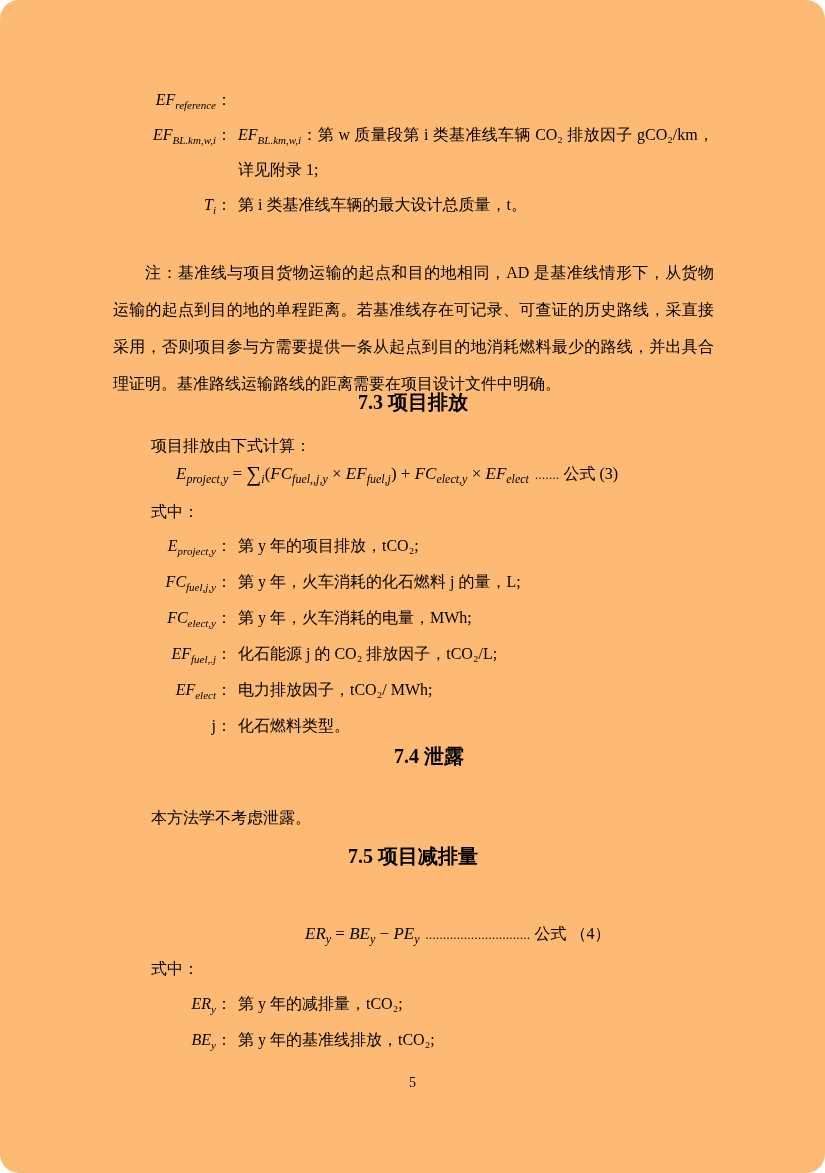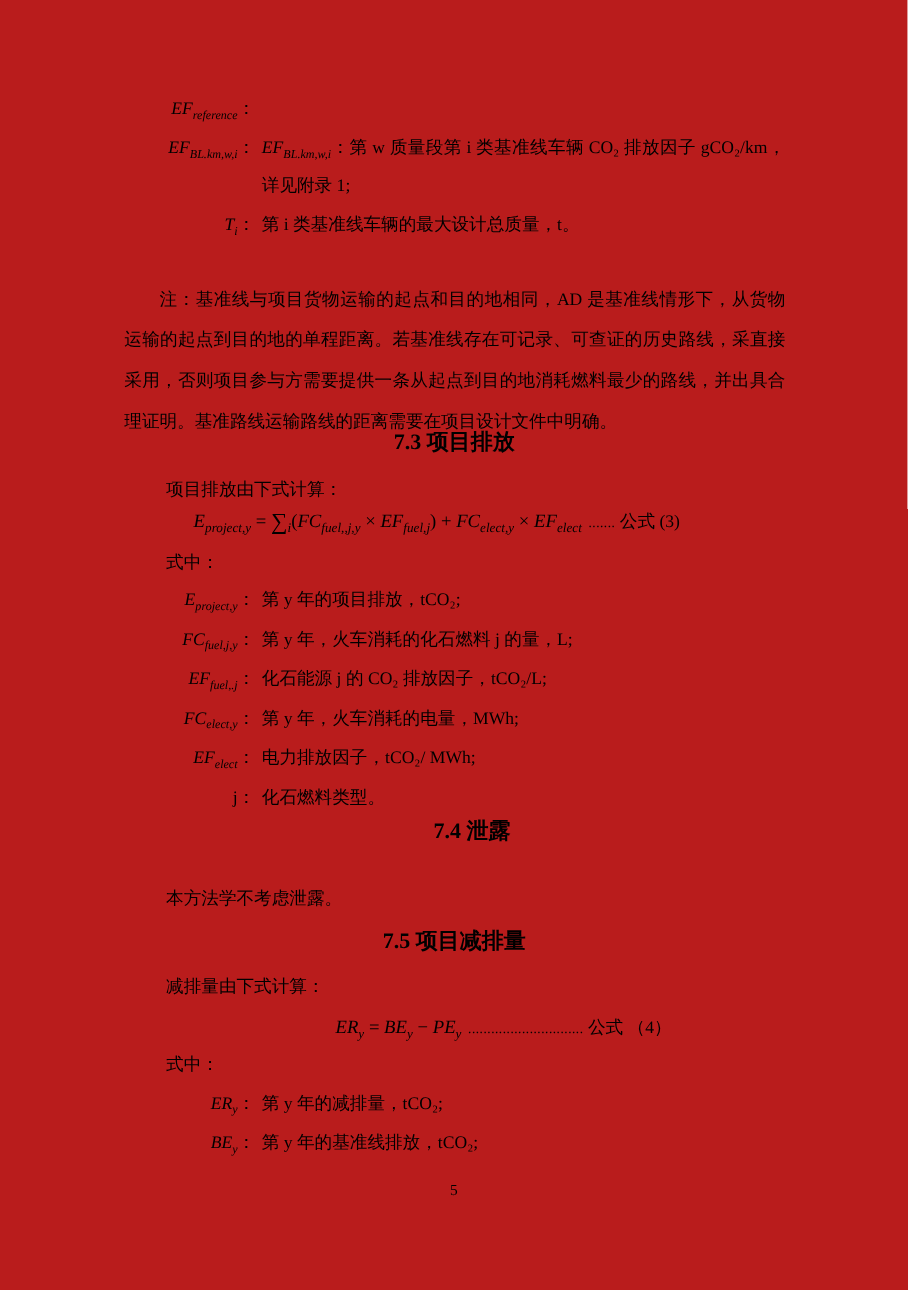--- a/index.html
+++ b/index.html
@@ -1,24 +1,25 @@
 <!DOCTYPE html>
 <html><head>
 <meta charset="utf-8">
 <style>
   html, body { margin: 0; padding: 0; background: #ffffff; }
   .page {
     position: relative;
     width: 825px;
     height: 1173px;
-    background: #b91c1c;
+    background: #fdba74;
     color: #000000;
     font-family: "Liberation Serif", "DejaVu Serif", serif;
     font-size: 16px;
     overflow: hidden;
+    border-radius: 19px;
   }
   .block { position: absolute; }
 
   
   .defs { left: 113px; width: 601px; }
   .def-row { display: flex; align-items: flex-start; line-height: 35px; }
   .defs-73 .def-row, .defs-75 .def-row { line-height: 36px; }
   .def-label { flex: none; width: 119px; text-align: right; white-space: nowrap; }
   .def-desc { flex: 1; margin-left: 6px; text-align: justify; }
 
@@ -101,44 +102,43 @@
   <div class="block defs defs-73">
       <div class="def-row">
         <div class="def-label"><span class="mi">E</span><sub class="ms">project,y</sub><span>：</span></div>
         <div class="def-desc"><span>第 y 年的项目排放，tCO₂;</span></div>
       </div>
       <div class="def-row">
         <div class="def-label"><span class="mi">FC</span><sub class="ms">fuel,j,y</sub><span>：</span></div>
         <div class="def-desc"><span>第 y 年，火车消耗的化石燃料 j 的量，L;</span></div>
       </div>
       <div class="def-row">
+        <div class="def-label"><span class="mi">FC</span><sub class="ms">elect,y</sub><span>：</span></div>
+        <div class="def-desc"><span>第 y 年，火车消耗的电量，MWh;</span></div>
+      </div>
+      <div class="def-row">
         <div class="def-label"><span class="mi">EF</span><sub class="ms">fuel,.j</sub><span>：</span></div>
         <div class="def-desc"><span>化石能源 j 的 CO₂ 排放因子，tCO₂/L;</span></div>
-      </div>
-      <div class="def-row">
-        <div class="def-label"><span class="mi">FC</span><sub class="ms">elect,y</sub><span>：</span></div>
-        <div class="def-desc"><span>第 y 年，火车消耗的电量，MWh;</span></div>
       </div>
       <div class="def-row">
         <div class="def-label"><span class="mi">EF</span><sub class="ms">elect</sub><span>：</span></div>
         <div class="def-desc"><span>电力排放因子，tCO₂/ MWh;</span></div>
       </div>
       <div class="def-row">
         <div class="def-label"><span>j：</span></div>
         <div class="def-desc"><span>化石燃料类型。</span></div>
       </div>
     </div>
 
   <h2 class="block h2 h2-74">7.4 泄露</h2>
 
   <p class="block para p-74">本方法学不考虑泄露。</p>
 
   <h2 class="block h2 h2-75">7.5 项目减排量</h2>
 
-  <p class="block para p-intro-75">减排量由下式计算：</p>
 
   <div class="block formula formula-4">
     <span class="math"><span class="mi">ER</span><sub class="ms">y</sub><span> = </span><span class="mi">BE</span><sub class="ms">y</sub><span> − </span><span class="mi">PE</span><sub class="ms">y</sub></span><span class="leader">..............................</span><span class="tag">公式 （4）</span>
   </div>
 
   <p class="block para p-where-75">式中：</p>
 
   <div class="block defs defs-75">
       <div class="def-row">
         <div class="def-label"><span class="mi">ER</span><sub class="ms">y</sub><span>：</span></div>

